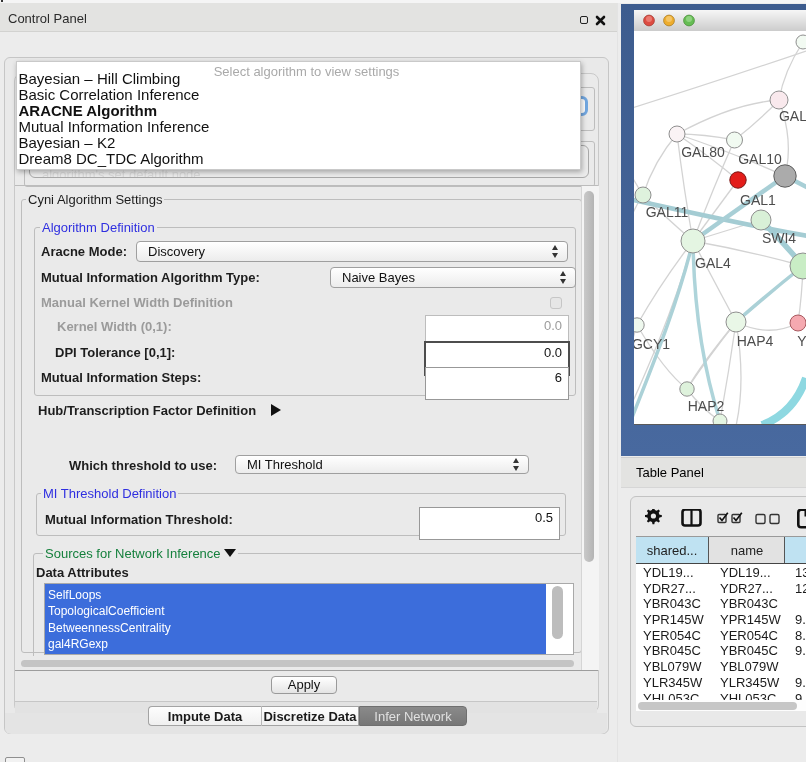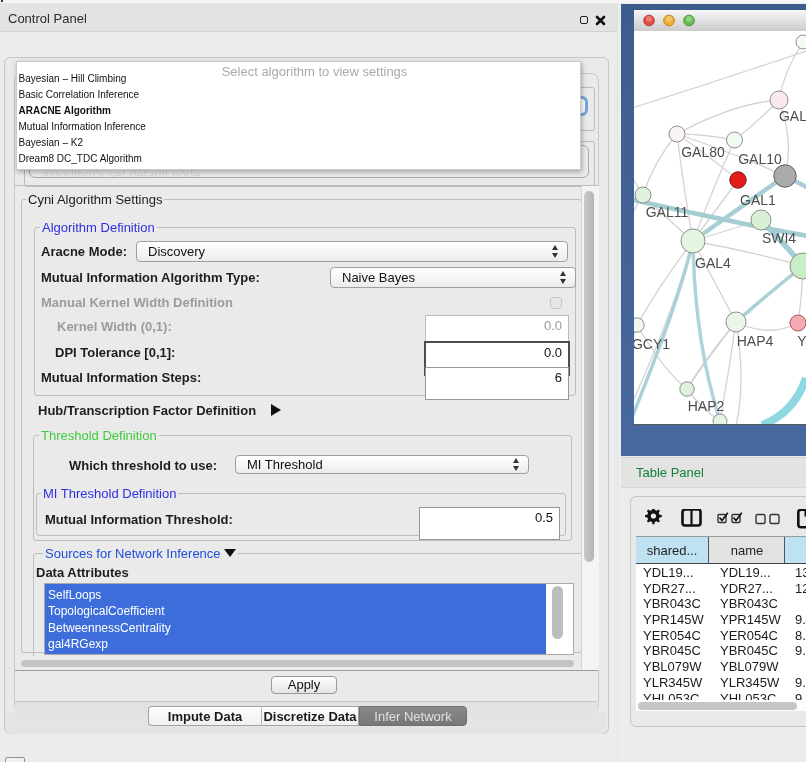--- a/index.html
+++ b/index.html
@@ -83,39 +83,36 @@
 
       <div class="lbl" style="left:26px;top:159px;padding-left:14px;">DPI Tolerance [0,1]:</div>
       <div class="tf" style="left:409px;top:155px;width:136px;height:19px;border:2px solid #4d4d4d;line-height:19px;">0.0</div>
 
       <div class="lbl" style="left:26px;top:184px;">Mutual Information Steps:</div>
       <div class="tf" style="left:410px;top:181px;width:136px;height:19px;line-height:19px;">6</div>
 
       <div class="lbl" style="left:23px;top:217px;">Hub/Transcription Factor Definition</div>
       <div class="abs" style="left:256px;top:218px;width:0;height:0;border-top:6.5px solid transparent;border-bottom:6.5px solid transparent;border-left:10px solid #111;"></div>
 
-      <div class="grp" style="left:18px;top:249px;width:537px;height:104px;">
-        <span class="gt" style="left:5px;color:#3ecb3e;">Threshold Definition</span>
-      </div>
 
       <div class="lbl" style="left:54px;top:272px;">Which threshold to use:</div>
       <div class="combo" style="left:220px;top:269px;width:292px;height:17px;">
         <div class="cv" style="top:1px;">MI Threshold</div>
         <div class="car caru"></div>
           <div class="car card"></div>
       </div>
 
       <div class="grp" style="left:21px;top:307px;width:528px;height:41px;">
         <span class="gt" style="left:4px;color:#2f2fe0;">MI Threshold Definition</span>
       </div>
       <div class="lbl" style="left:30px;top:326px;">Mutual Information Threshold:</div>
       <div class="tf" style="left:404px;top:321px;width:133px;height:19px;line-height:19px;">0.5</div>
 
       <div class="grp" style="left:18px;top:367px;width:560px;height:130px;">
-        <span class="gt" style="left:9px;color:#1d4ed8;">Sources for Network Inference <span style="display:inline-block;width:0;height:0;border-left:6.5px solid transparent;border-right:6.5px solid transparent;border-top:8px solid #111;vertical-align:1px;"></span></span>
+        <span class="gt" style="left:9px;color:#15803d;">Sources for Network Inference <span style="display:inline-block;width:0;height:0;border-left:6.5px solid transparent;border-right:6.5px solid transparent;border-top:8px solid #111;vertical-align:1px;"></span></span>
       </div>
       <div class="lbl" style="left:21px;top:379px;">Data Attributes</div>
       <div class="abs" style="left:29px;top:397px;width:528px;height:70px;border:1px solid #a9a9a9;background:#fff;">
         <div class="abs" style="left:0;top:0;width:501px;height:70px;background:#3c6ddb;color:#fff;font-size:12px;padding:2.5px 0 0 3px;box-sizing:border-box;line-height:16.5px;">SelfLoops<br>TopologicalCoefficient<br>BetweennessCentrality<br>gal4RGexp</div>
         <div class="abs" style="left:507px;top:2px;width:11px;height:53px;background:#bdbdbd;border-radius:5.5px;"></div>
       </div>
     </div>
 
     <div class="abs" style="left:6px;top:474.5px;width:553px;height:7px;background:#c4c4c4;border-radius:4px;"></div>
 
@@ -130,22 +127,22 @@
   <div class="abs" style="left:148px;top:703px;height:20px;display:flex;font-size:13px;font-weight:bold;color:#1a1a1a;">
     <div style="box-sizing:border-box;width:114px;border:1px solid #a3a3a3;border-right:1px solid #b9b9b9;border-radius:4px 0 0 4px;background:linear-gradient(#fdfdfd,#f0f0f0);display:flex;align-items:center;justify-content:center;">Impute Data</div>
     <div style="box-sizing:border-box;width:97px;border:1px solid #a3a3a3;border-left:none;background:linear-gradient(#fdfdfd,#f0f0f0);display:flex;align-items:center;justify-content:center;">Discretize Data</div>
     <div style="box-sizing:border-box;width:108px;border:1px solid #6f6f6f;background:linear-gradient(#8a8a8a,#777777);color:#e0e0e0;border-radius:0 4px 4px 0;display:flex;align-items:center;justify-content:center;font-weight:normal;">Infer Network</div>
   </div>
 </div>
 
 <div class="abs" style="left:5px;top:757px;width:18px;height:10px;border:1px solid #8f8f8f;background:#f2f2f2;border-radius:2px;"></div>
 
 <div class="abs" style="left:16px;top:61px;width:563px;height:107px;background:#fff;border:1px solid #c9c9c9;box-shadow:1px 2px 5px rgba(0,0,0,0.3);z-index:50;">
-  <div class="abs" style="left:16px;top:2px;width:563px;text-align:center;font-size:13px;color:#a9a9a9;">Select algorithm to view settings</div>
-  <div class="abs" style="left:1.5px;top:9px;font-size:10px;color:#111;line-height:16px;">
+  <div class="abs" style="left:8px;top:2px;width:563px;text-align:center;font-size:13px;color:#a9a9a9;">Select algorithm to view settings</div>
+  <div class="abs" style="left:1.5px;top:9px;font-size:15px;color:#111;line-height:16px;">
     Bayesian – Hill Climbing<br>
     Basic Correlation Inference<br>
     <b>ARACNE Algorithm</b><br>
     Mutual Information Inference<br>
     Bayesian – K2<br>
     Dream8 DC_TDC Algorithm
   </div>
 </div>
 
 <div class="abs" style="left:621px;top:4px;width:185px;height:452px;background:linear-gradient(#3d5c8e,#48699f);"></div>
@@ -229,21 +226,21 @@
     <text x="145" y="212">SWI4</text>
     <text x="79" y="237">GAL4</text>
     <text x="17" y="318">GCY1</text>
     <text x="121" y="315">HAP4</text>
     <text x="168" y="315">Y</text>
     <text x="72" y="380">HAP2</text>
   </g>
 </svg>
 
 <div class="abs" style="left:621px;top:457px;width:185px;height:29px;background:#e3e3e1;border-top:1px solid #d0d0d0;border-bottom:1px solid #d6d6d6;">
-  <div class="abs pln" style="left:15px;top:7px;color:#15803d;">Table Panel</div>
+  <div class="abs pln" style="left:15px;top:7px;color:#000000;">Table Panel</div>
 </div>
 
 <div class="abs" style="left:630px;top:496px;width:180px;height:229px;background:#e9e9e9;border:1px solid #c3c3c3;border-radius:6px;"></div>
 
 <svg class="abs" style="left:645px;top:509px;" width="161" height="20" viewBox="0 0 161 20">
   <g fill="#111">
     <path d="M9 2.2 L10.8 2.2 L11.3 4.5 L13.2 5.3 L15.2 4.1 L16.4 5.4 L15.2 7.3 L16 9.2 L18.3 9.6 L18.3 11.4 L16 11.9 L15.2 13.8 L16.4 15.7 L15.1 16.9 L13.2 15.8 L11.3 16.6 L10.8 18.8 L9 18.8 L8.5 16.6 L6.6 15.8 L4.7 16.9 L3.4 15.7 L4.6 13.8 L3.8 11.9 L1.5 11.4 L1.5 9.6 L3.8 9.2 L4.6 7.3 L3.4 5.4 L4.7 4.1 L6.6 5.3 L8.5 4.5 Z" transform="translate(-1.5,-3.5)"></path>
     <circle cx="8.4" cy="7" r="2.6" fill="#e9e9e9"></circle>
   </g>
   <rect x="37.5" y="0.5" width="18" height="16" rx="2.5" fill="none" stroke="#111" stroke-width="2.6"></rect>

